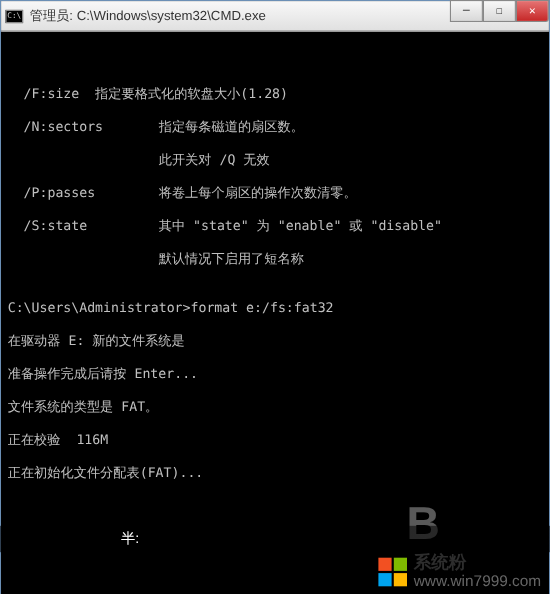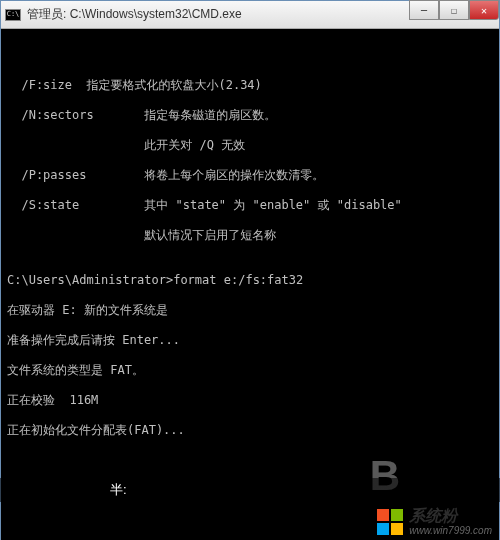--- a/index.html
+++ b/index.html
@@ -98,21 +98,20 @@
       align-items: center;
       padding-left: 110px;
     }
     .watermark {
       position: absolute;
       right: 8px;
       bottom: 4px;
       display: flex;
       align-items: center;
       gap: 6px;
-      font-style: italic;
     }
     .wm-logo {
       width: 26px;
       height: 26px;
       display: grid;
       grid-template-columns: 1fr 1fr;
       grid-template-rows: 1fr 1fr;
       gap: 2px;
     }
     .wm-logo div { width: 100%; height: 100%; }
@@ -128,21 +127,21 @@
     }
     .wm-cn {
       color: #2d2d2d;
       font-family: "Microsoft YaHei", sans-serif;
       font-size: 16px;
       font-weight: bold;
     }
     .wm-url {
       color: #666;
       font-family: Arial, sans-serif;
-      font-size: 10px;
+      font-size: 14px;
     }
     .big-b {
       position: absolute;
       right: 100px;
       bottom: 40px;
       font-family: Arial, sans-serif;
       font-size: 42px;
       font-weight: bold;
       color: rgba(255,255,255,0.35);
     }
@@ -158,21 +157,21 @@
     <div class="titlebar-text">管理员: C:\Windows\system32\CMD.exe</div>
     <div class="window-controls">
       <div class="ctrl-btn">─</div>
       <div class="ctrl-btn">☐</div>
       <div class="ctrl-btn close">✕</div>
     </div>
   </div>
   <div class="terminal">
 <div class="line"></div>
 <div class="line"></div>
-<div class="line">  /F:size  指定要格式化的软盘大小(2.34)</div>
+<div class="line">  /F:size  指定要格式化的软盘大小(1.28)</div>
 <div class="line">  /N:sectors       指定每条磁道的扇区数。</div>
 <div class="line">                   此开关对 /Q 无效</div>
 <div class="line">  /P:passes        将卷上每个扇区的操作次数清零。</div>
 <div class="line">  /S:state         其中 "state" 为 "enable" 或 "disable"</div>
 <div class="line">                   默认情况下启用了短名称</div>
 <div class="line"></div>
 <div class="line">C:\Users\Administrator&gt;format e:/fs:fat32</div>
 <div class="line">在驱动器 E: 新的文件系统是</div>
 <div class="line">准备操作完成后请按 Enter...</div>
 <div class="line">文件系统的类型是 FAT。</div>

